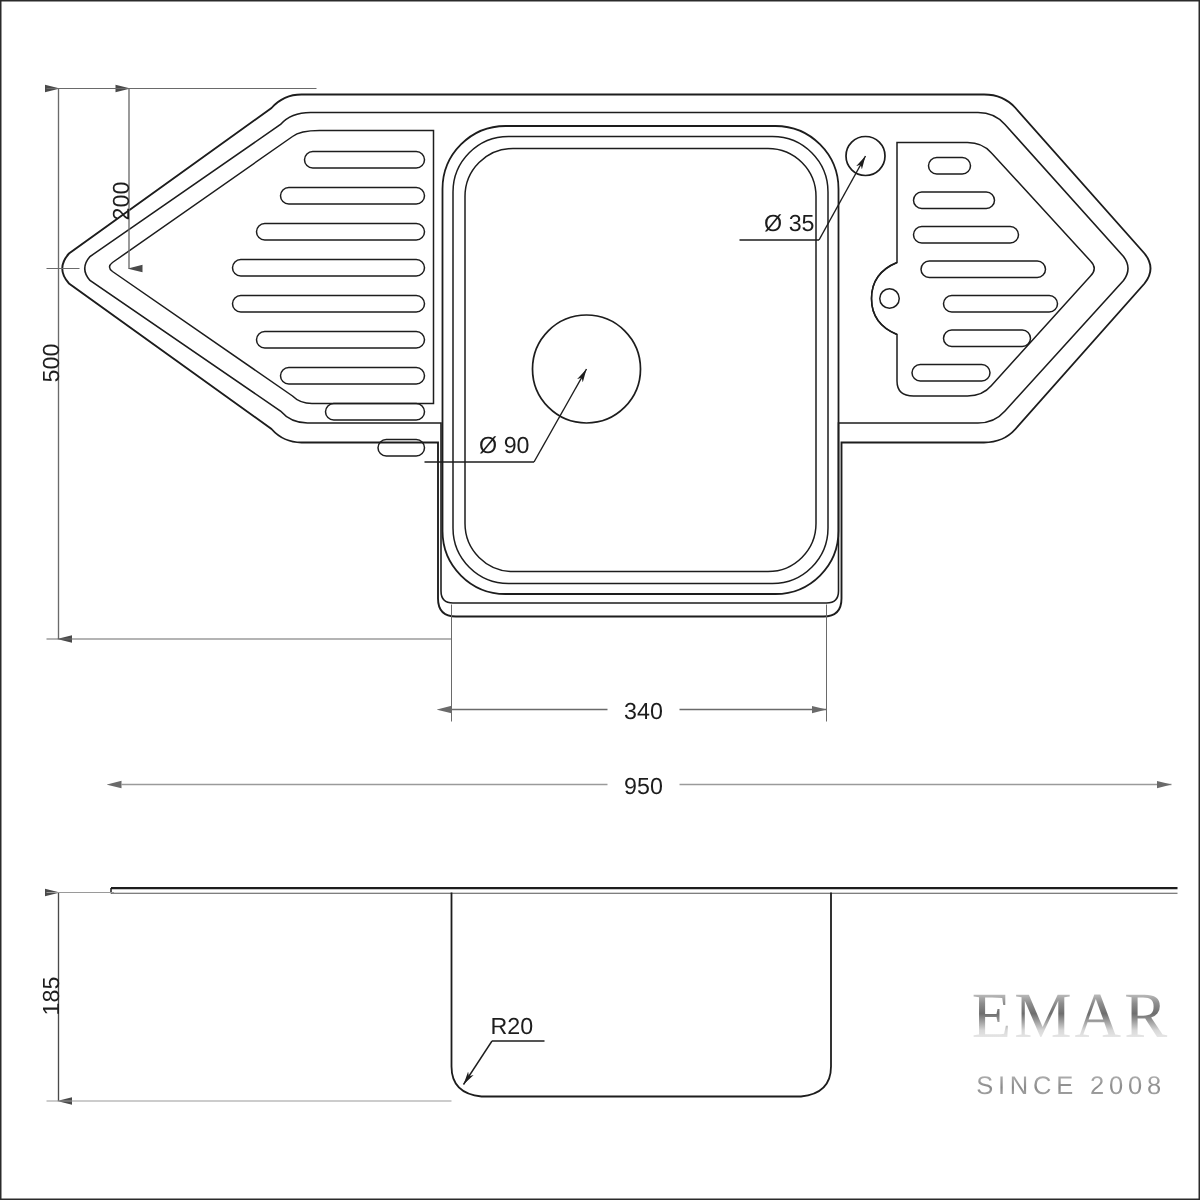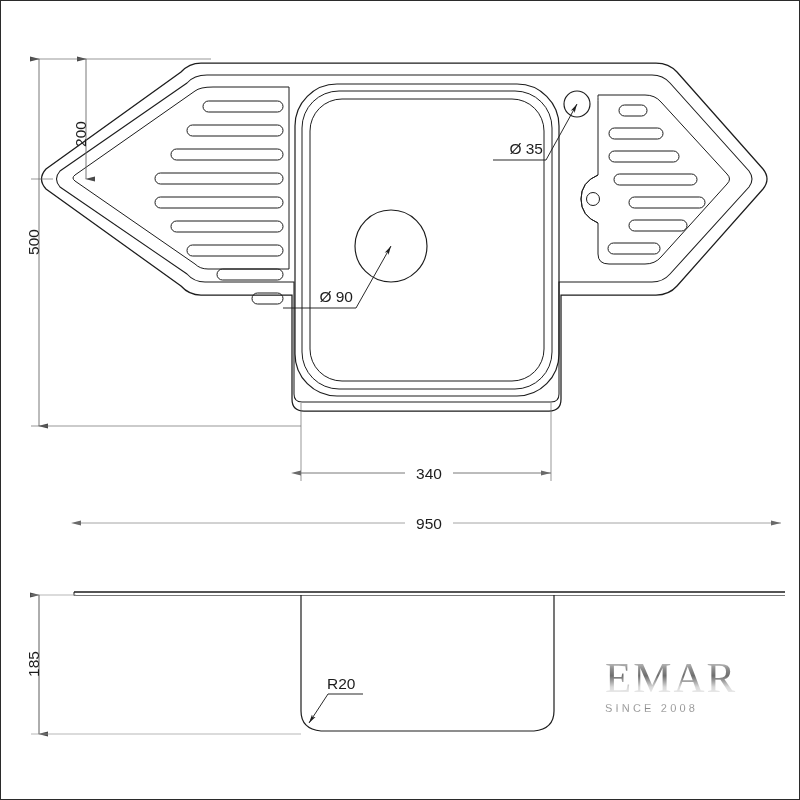--- a/index.html
+++ b/index.html
@@ -24,24 +24,24 @@
     position: absolute;
     left: 0;
     top: 0;
     width: 800px;
     height: 800px;
     display: block;
   }
   
   #logo-block {
     position: absolute;
-    left: 604px;
+    left: 628px;
     top: 655px;
     width: 170px;
-    text-align: left;
+    text-align: center;
     user-select: none;
   }
   #logo-wordmark {
     font-family: "Liberation Serif", serif;
     font-size: 43px;
     letter-spacing: 2px;
     line-height: 1;
     font-weight: 400;
     background: linear-gradient(180deg,
         #f4f4f4 0%,
@@ -52,23 +52,23 @@
         #d8d8d8 72%,
         #ededed 88%,
         #c2c2c2 100%);
     -webkit-background-clip: text;
     background-clip: text;
     color: transparent;
     -webkit-text-fill-color: transparent;
   }
   #logo-tagline {
     font-family: "Liberation Sans", sans-serif;
-    font-size: 11px;
+    font-size: 17px;
     letter-spacing: 3.2px;
-    margin-top: 3px;
+    margin-top: 15px;
     color: #9a9a9a;
     background: linear-gradient(180deg, #bdbdbd 0%, #8a8a8a 55%, #b5b5b5 100%);
     -webkit-background-clip: text;
     background-clip: text;
     -webkit-text-fill-color: transparent;
     color: transparent;
   }
   
   .dim-text {
     font-family: "Liberation Sans", sans-serif;

